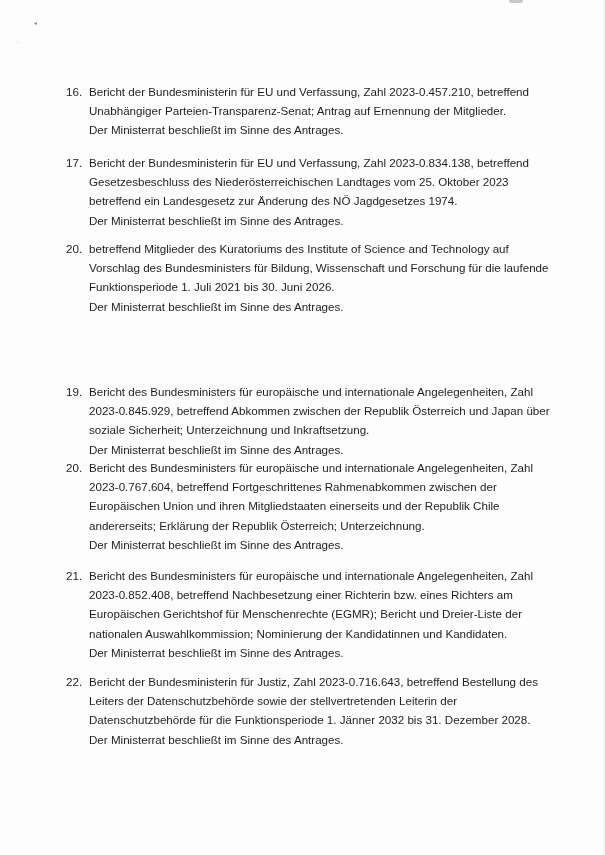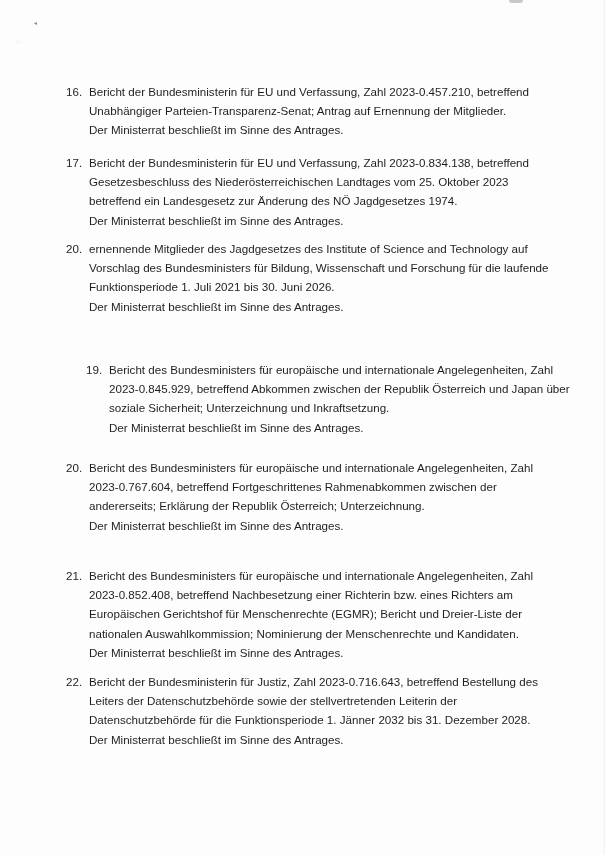--- a/index.html
+++ b/index.html
@@ -45,54 +45,55 @@
       <span class="line">Bericht der Bundesministerin für EU und Verfassung, Zahl 2023-0.834.138, betreffend</span>
       <span class="line">Gesetzesbeschluss des Niederösterreichischen Landtages vom 25. Oktober 2023</span>
       <span class="line">betreffend ein Landesgesetz zur Änderung des NÖ Jagdgesetzes 1974.</span>
       <span class="line">Der Ministerrat beschließt im Sinne des Antrages.</span>
     </div>
   </div>
 
   <div class="item" style="top:239px;">
     <span class="num">20.</span>
     <div class="body">
-      <span class="line">ernennende Mitglieder des Jagdgesetzes des Institute of Science and Technology auf</span>
+      <span class="line">betreffend Mitglieder des Kuratoriums des Institute of Science and Technology auf</span>
       <span class="line">Vorschlag des Bundesministers für Bildung, Wissenschaft und Forschung für die laufende</span>
       <span class="line">Funktionsperiode 1. Juli 2021 bis 30. Juni 2026.</span>
       <span class="line">Der Ministerrat beschließt im Sinne des Antrages.</span>
     </div>
   </div>
 
-  <div class="item" style="top:360px;margin-left:20px;">
+  <div class="item" style="top:382px;">
     <span class="num">19.</span>
     <div class="body">
       <span class="line">Bericht des Bundesministers für europäische und internationale Angelegenheiten, Zahl</span>
       <span class="line">2023-0.845.929, betreffend Abkommen zwischen der Republik Österreich und Japan über</span>
       <span class="line">soziale Sicherheit; Unterzeichnung und Inkraftsetzung.</span>
       <span class="line">Der Ministerrat beschließt im Sinne des Antrages.</span>
     </div>
   </div>
 
   <div class="item" style="top:458px;">
     <span class="num">20.</span>
     <div class="body">
       <span class="line">Bericht des Bundesministers für europäische und internationale Angelegenheiten, Zahl</span>
       <span class="line">2023-0.767.604, betreffend Fortgeschrittenes Rahmenabkommen zwischen der</span>
+      <span class="line">Europäischen Union und ihren Mitgliedstaaten einerseits und der Republik Chile</span>
       <span class="line">andererseits; Erklärung der Republik Österreich; Unterzeichnung.</span>
       <span class="line">Der Ministerrat beschließt im Sinne des Antrages.</span>
     </div>
   </div>
 
   <div class="item" style="top:566px;">
     <span class="num">21.</span>
     <div class="body">
       <span class="line">Bericht des Bundesministers für europäische und internationale Angelegenheiten, Zahl</span>
       <span class="line">2023-0.852.408, betreffend Nachbesetzung einer Richterin bzw. eines Richters am</span>
       <span class="line">Europäischen Gerichtshof für Menschenrechte (EGMR); Bericht und Dreier-Liste der</span>
-      <span class="line">nationalen Auswahlkommission; Nominierung der Menschenrechte und Kandidaten.</span>
+      <span class="line">nationalen Auswahlkommission; Nominierung der Kandidatinnen und Kandidaten.</span>
       <span class="line">Der Ministerrat beschließt im Sinne des Antrages.</span>
     </div>
   </div>
 
   <div class="item" style="top:672px;">
     <span class="num">22.</span>
     <div class="body">
       <span class="line">Bericht der Bundesministerin für Justiz, Zahl 2023-0.716.643, betreffend Bestellung des</span>
       <span class="line">Leiters der Datenschutzbehörde sowie der stellvertretenden Leiterin der</span>
       <span class="line">Datenschutzbehörde für die Funktionsperiode 1. Jänner 2032 bis 31. Dezember 2028.</span>

